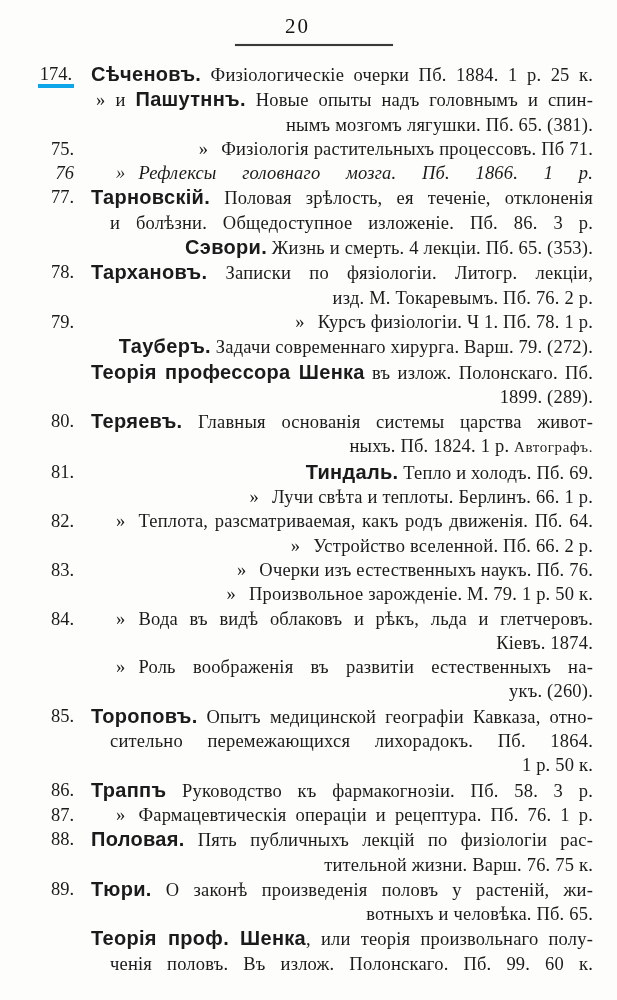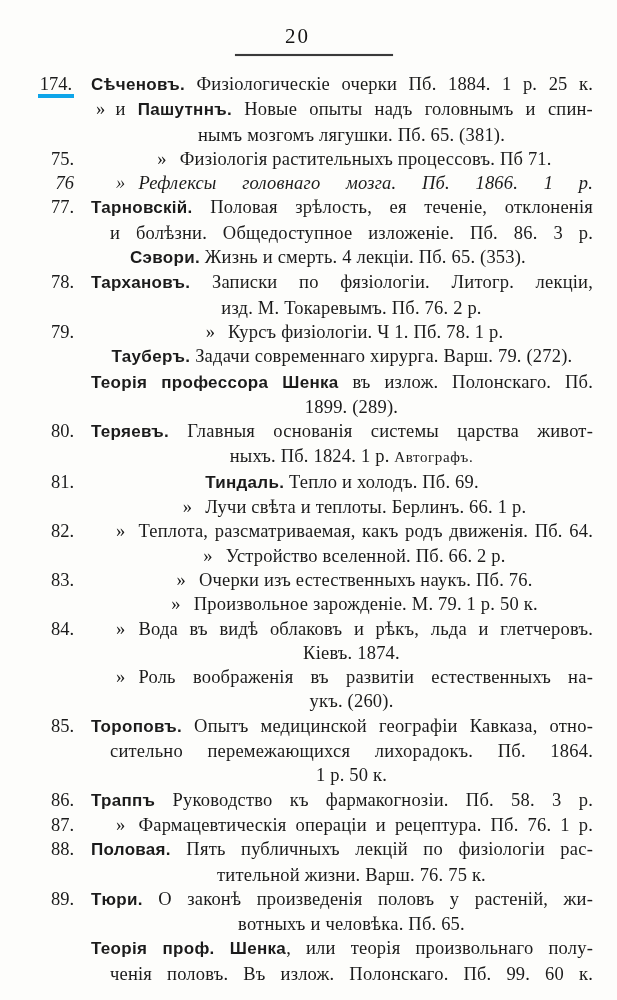--- a/index.html
+++ b/index.html
@@ -6,21 +6,21 @@
     margin: 0; padding: 0;
     width: 617px; height: 1000px;
     background: #fdfdfb;
     color: #1b1b1b;
     font-family: "Liberation Serif", "DejaVu Serif", serif;
     overflow: hidden;
   }
   .page {
     box-sizing: border-box;
     width: 617px; height: 1000px;
-    padding: 24px 24px 0 2px;
+    padding: 14px 24px 0 2px;
   }
   .header { text-align: center; margin-bottom: 16px; }
   .page-num {
     font-size: 21px;
     letter-spacing: 2px;
     color: #141414;
   }
   .header-rule {
     width: 158px; height: 2px;
     background: #3a3a3a;
@@ -41,29 +41,29 @@
     border-bottom: 4px solid #0ea5e9;
     padding: 0 2px 0 2px;
   }
   .content {
     flex: 1;
     margin-left: 17px;
     font-size: 18.5px;
     letter-spacing: 0.2px;
   }
   .content.outdent { margin-left: -11px; }
-  .line { line-height: 24.3px; text-align: center; }
+  .line { line-height: 24.3px; text-align: right; }
   .line.full { text-align: justify; text-align-last: justify; }
   .line.wrap { padding-left: 19px; }
   .marker  { padding-left: 25px; padding-right: 13px; }
   .marker0 { padding-left: 5px;  padding-right: 10px; }
   .seg-b {
     font-family: "Liberation Sans", "DejaVu Sans", sans-serif;
     font-weight: 700;
-    font-size: 17px;
+    font-size: 20px;
     letter-spacing: 0.3px;
   }
   .seg-i { font-style: italic; }
   .seg-sm { font-size: 15px; letter-spacing: 0.6px; }
 </style>
 </head>
 <body>
 
 <div class="page">
   <div class="header">

